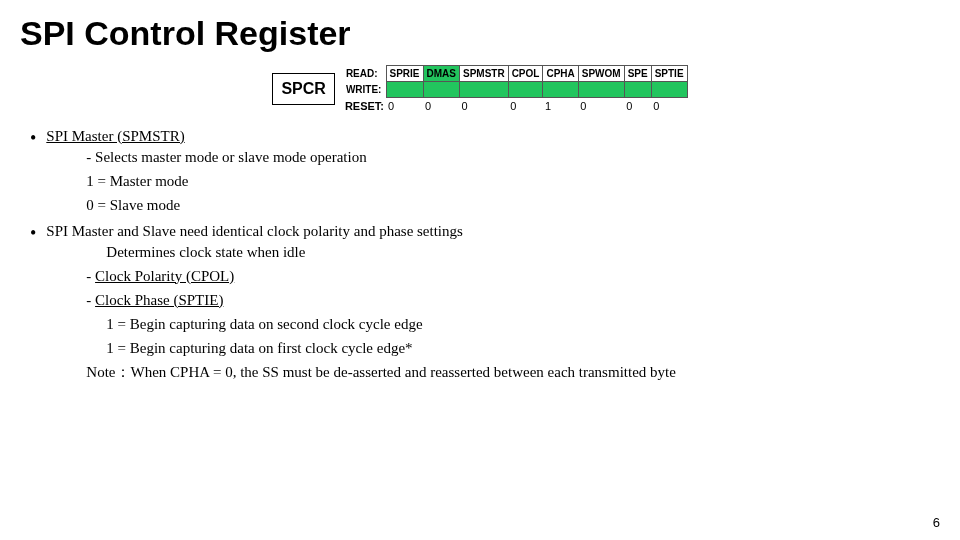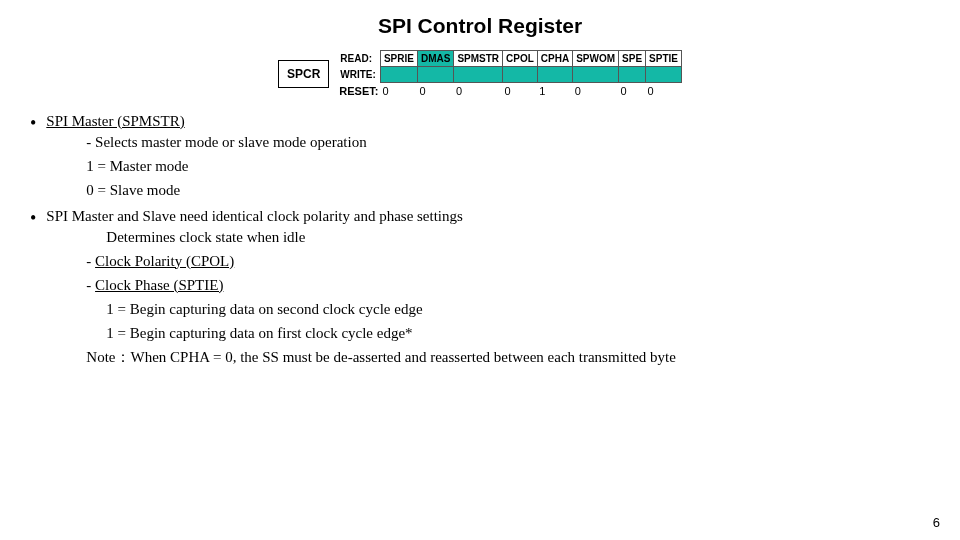--- a/index.html
+++ b/index.html
@@ -7,33 +7,32 @@
       width: 960px;
       height: 540px;
       background: #fff;
       font-family: 'Times New Roman', Times, serif;
       font-size: 15px;
       color: #000;
       overflow: hidden;
       position: relative;
     }
     .page-title {
-      font-size: 21px;
+      font-size: 34px;
       font-weight: bold;
       font-family: Arial, sans-serif;
       padding: 14px 20px 6px 20px;
-      text-align: center;
     }
     .register-diagram {
       display: flex;
       justify-content: center;
       margin: 6px 0 10px 0;
     }
     .shaded {
-      background: #14b8a6;
+      background: #22c55e;
     }
     .content-area {
       padding: 4px 30px 0 30px;
     }
     .bullet-item {
       display: flex;
       align-items: flex-start;
       margin-bottom: 6px;
     }
     .bullet-dot {
@@ -63,21 +62,21 @@
       font-family: Arial, sans-serif;
     }
     .diagram-wrapper {
       display: flex;
       align-items: center;
       justify-content: center;
       gap: 0;
     }
     .spcr-box {
       font-weight: bold;
-      font-size: 12px;
+      font-size: 16px;
       font-family: Arial, sans-serif;
       margin-right: 8px;
       border: 1px solid #000;
       padding: 6px 8px;
     }
     .rw-table {
       border-collapse: collapse;
     }
     .rw-table td {
       border: 1px solid #555;

